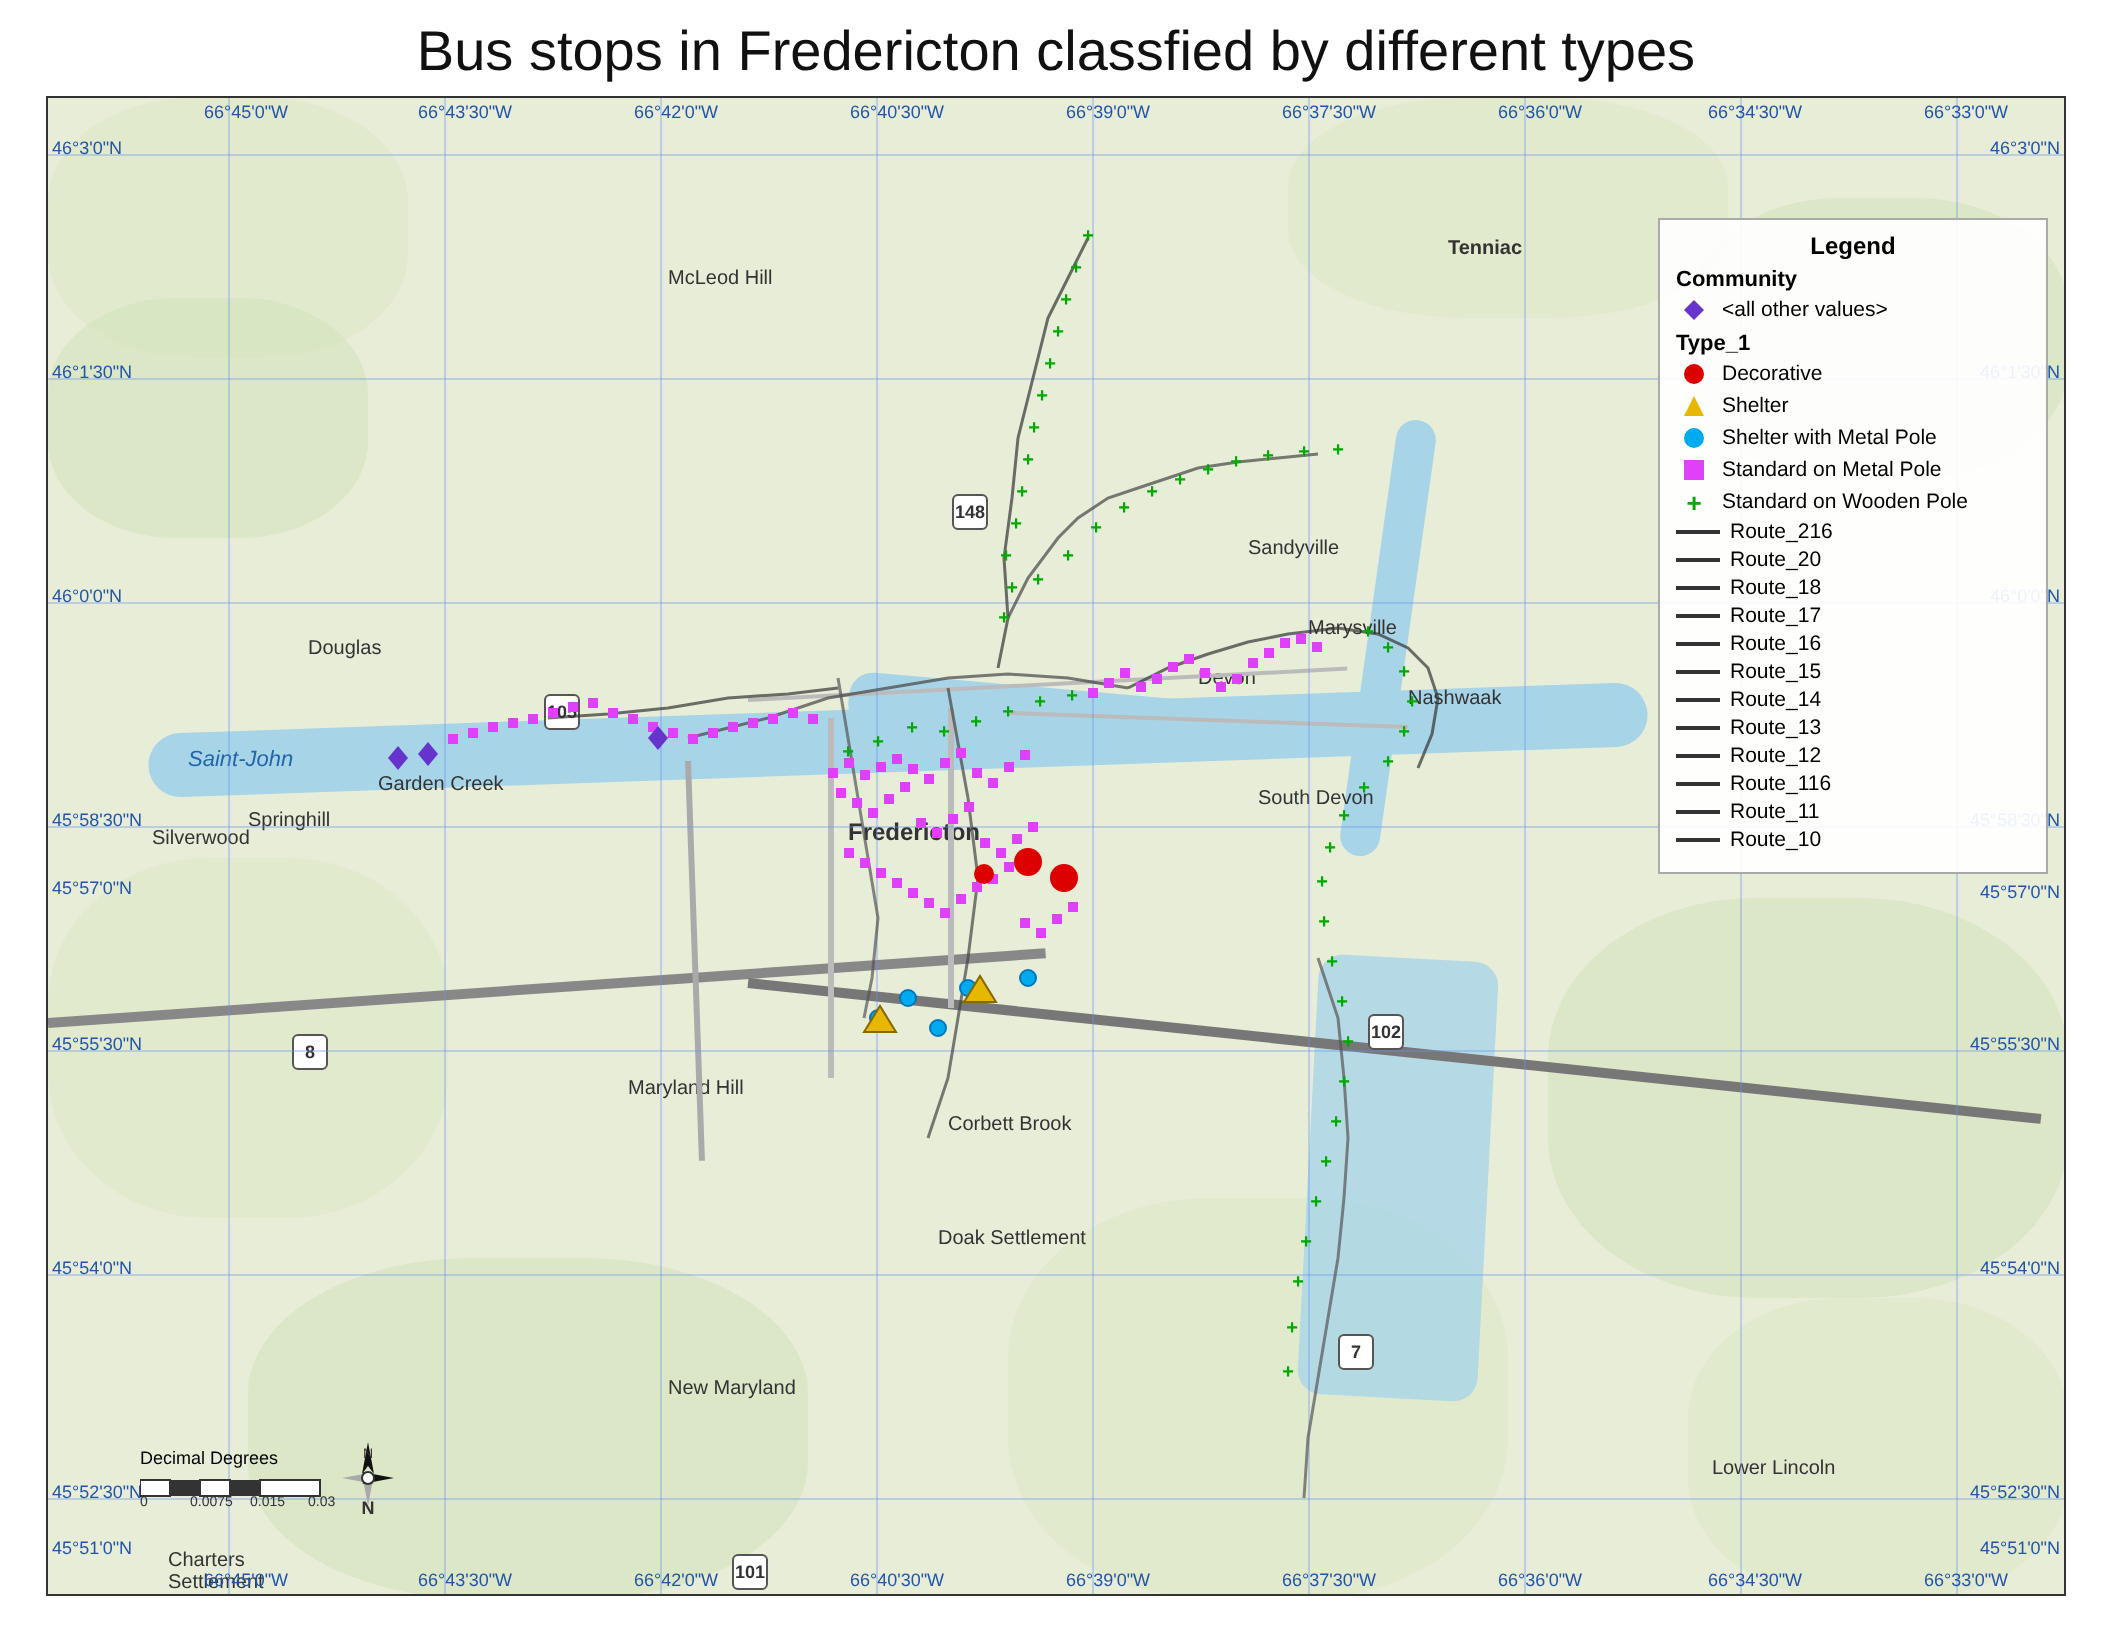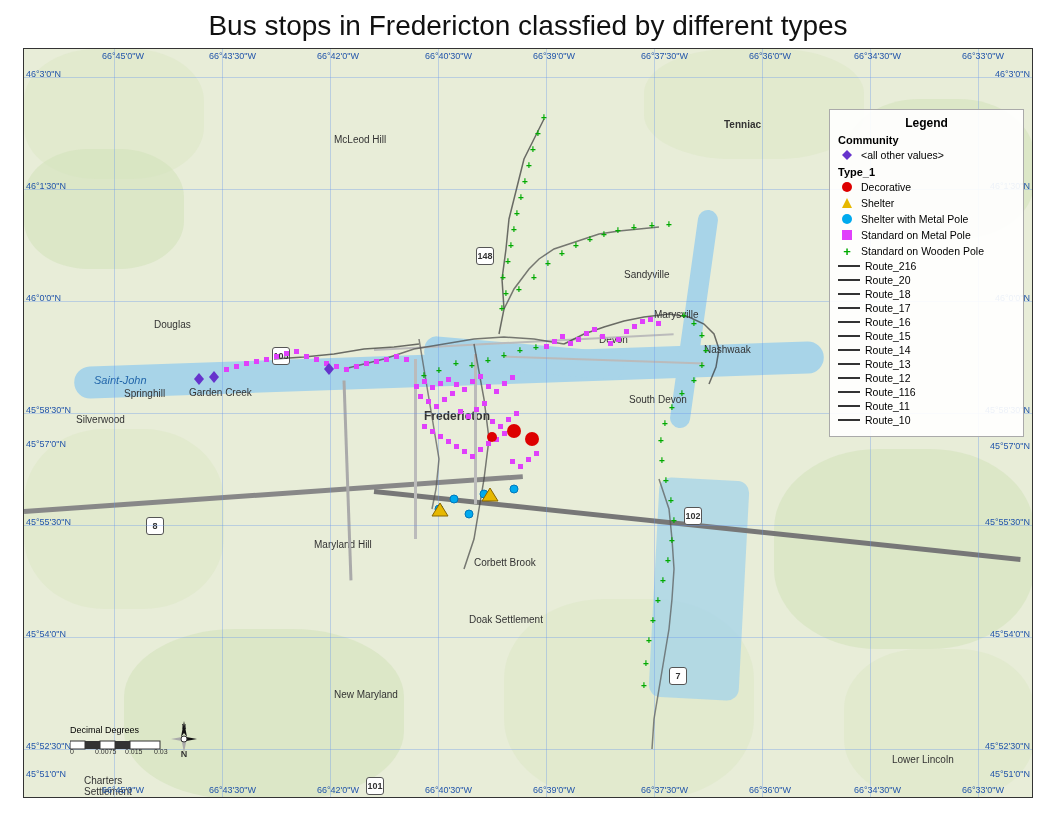--- a/index.html
+++ b/index.html
@@ -189,32 +189,32 @@
     <div style="position:absolute;left:400px;top:295px;width:200px;height:28px;background:#a8d4e8;border-radius:12px;transform:rotate(5deg);"></div>
 
     <div style="position:absolute;left:660px;top:160px;width:20px;height:220px;background:#a8d4e8;border-radius:10px;transform:rotate(8deg);"></div>
 
     <div style="position:absolute;left:630px;top:430px;width:90px;height:220px;background:#a8d4e8;border-radius:12px;transform:rotate(3deg);opacity:0.8;"></div>
 
     <div class="place-label" style="left:310px;top:85px;">McLeod Hill</div>
     <div class="place-label" style="left:700px;top:70px;font-weight:bold;">Tenniac</div>
     <div class="place-label" style="left:130px;top:270px;">Douglas</div>
     <div class="place-label" style="left:70px;top:310px;font-style:italic;color:#2266aa;font-size:11px;margin-top:15px;">Saint-John</div>
-    <div class="place-label" style="left:100px;top:339px;">Springhill</div>
+    <div class="place-label" style="left:100px;top:356px;">Springhill</div>
     <div class="place-label" style="left:165px;top:338px;">Garden Creek</div>
     <div class="place-label" style="left:600px;top:220px;">Sandyville</div>
     <div class="place-label" style="left:630px;top:260px;">Marysville</div>
     <div class="place-label" style="left:575px;top:285px;">Devon</div>
     <div class="place-label" style="left:605px;top:345px;">South Devon</div>
     <div class="place-label" style="left:680px;top:295px;">Nashwaak</div>
     <div class="place-label" style="left:290px;top:490px;">Maryland Hill</div>
     <div class="place-label" style="left:52px;top:365px;">Silverwood</div>
     <div class="place-label" style="left:445px;top:565px;">Doak Settlement</div>
     <div class="place-label" style="left:310px;top:640px;">New Maryland</div>
-    <div class="place-label" style="left:868px;top:680px;margin-top:25px;">Lower Lincoln</div>
+    <div class="place-label" style="left:832px;top:680px;">Lower Lincoln</div>
     <div class="place-label" style="left:450px;top:508px;">Corbett Brook</div>
     <div class="place-label" style="left:60px;top:726px;">Charters<br>Settlement</div>
     <div class="place-label" style="left:400px;top:360px;font-weight:bold;font-size:12px;">Fredericton</div>
 
     <div style="position:absolute;left:0;top:460px;width:500px;height:5px;background:#888;transform:rotate(-4deg);transform-origin:0 50%;"></div>
     <div style="position:absolute;left:350px;top:440px;width:650px;height:5px;background:#777;transform:rotate(6deg);transform-origin:0 50%;"></div>
 
     <div style="position:absolute;left:320px;top:330px;width:200px;height:3px;background:#aaa;transform:rotate(88deg);transform-origin:0 50%;"></div>
 
     <div style="position:absolute;left:350px;top:300px;width:300px;height:2px;background:#bbb;transform:rotate(-3deg);transform-origin:0 50%;"></div>

